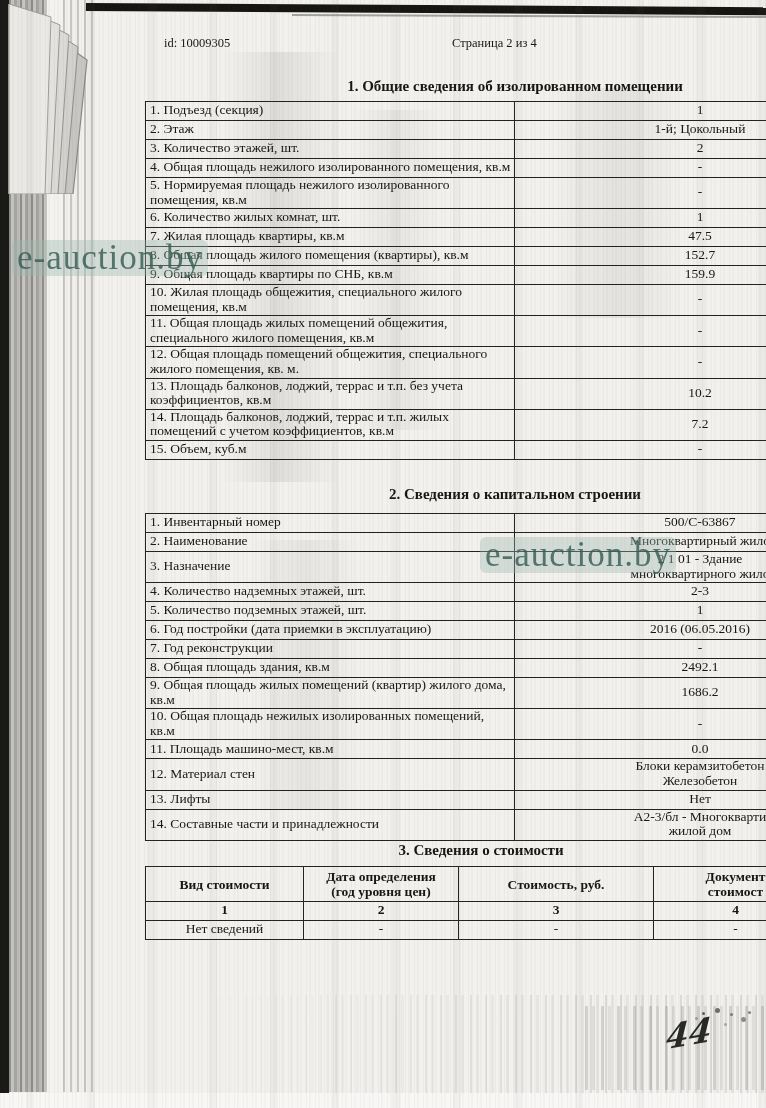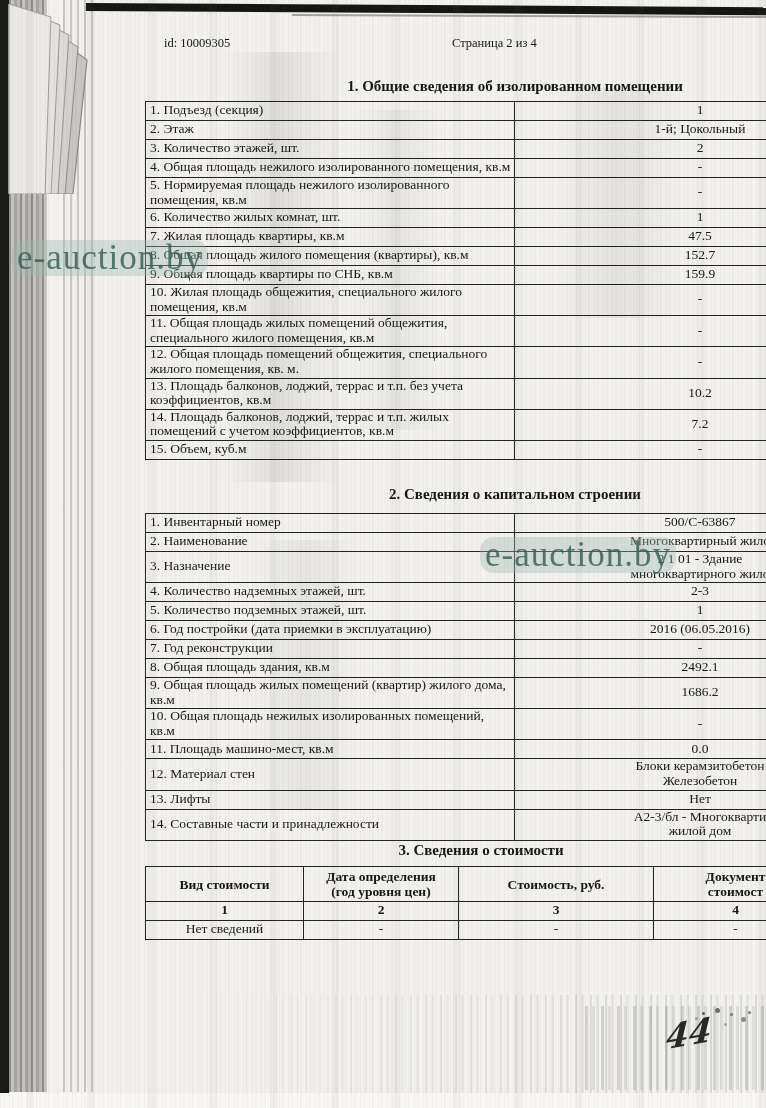--- a/index.html
+++ b/index.html
@@ -63,21 +63,21 @@
   td.val{text-align:center;white-space:pre-line;padding:0 2px 1px 2px;}
   #table1{left:145px;top:101px;width:740px;}
   #table2{left:145px;top:513px;width:740px;}
   #table3{left:145px;top:866px;width:672px;}
   #table3 th{font-weight:bold;white-space:pre-line;padding:2px 3px;text-align:center;line-height:1.12;}
   #table3 td{text-align:center;padding:0 2px 1px 2px;}
   #table3 tr.num-row td{font-weight:bold;}
 
   
   .wm{position:absolute;font-size:35px;letter-spacing:1px;line-height:1.02;z-index:5;
-    color:rgba(55,93,85,0.82);background:rgba(158,185,174,0.38);padding:0 5px;border-radius:14px;}
+    color:rgba(55,93,85,0.82);background:rgba(158,185,174,0.38);padding:0 5px;border-radius:6px;}
   #wm1{left:12px;top:240px;}
   #wm2{left:480px;top:537px;}
 
   
   #note44{position:absolute;left:666px;top:1014px;z-index:6;
     font-family:"DejaVu Serif", serif;font-style:italic;font-weight:bold;font-size:33px;color:#292926;
     transform:rotate(-10deg) skewX(-14deg);}
   .specks{position:absolute;left:702px;top:1012px;width:3px;height:3px;border-radius:50%;background:#5c5c58;z-index:6;
     box-shadow:14px -3px 0 1px #6e6e6a, 28px 1px 0 #7a7a76, 40px 6px 0 1px #8b8b87, -7px 5px 0 #9a9a96, 22px 11px 0 #a5a5a1, 46px -1px 0 #83837f;}
 </style>

